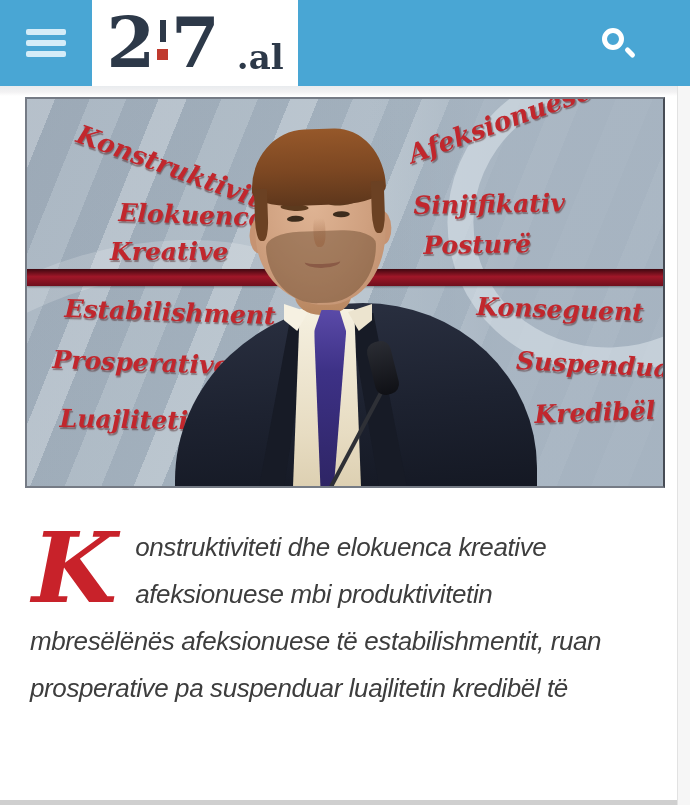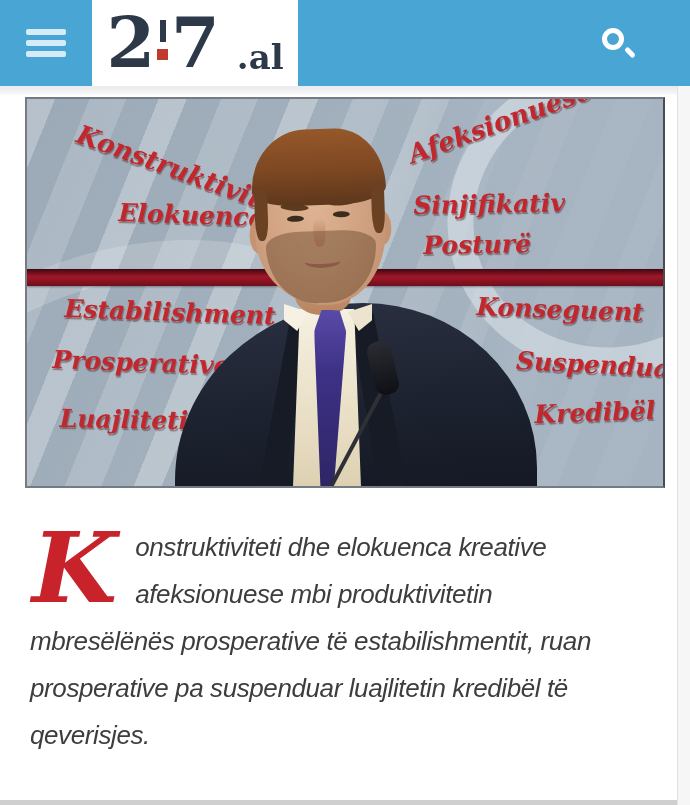--- a/index.html
+++ b/index.html
@@ -246,20 +246,21 @@
 
   <div class="photo">
     <div class="stripes"></div>
     <div class="calm-right"></div>
     <div class="ring"></div>
     <div class="swoosh"></div>
     <div class="red-banner"></div>
 
     <span class="meme-label l0">Konstruktiviteti</span>
     <span class="meme-label l1">Elokuenca</span>
+    <span class="meme-label l2">Kreative</span>
     <span class="meme-label l3">Afeksionuese</span>
     <span class="meme-label l4">Sinjifikativ</span>
     <span class="meme-label l5">Posturë</span>
     <span class="meme-label l6">Estabilishment</span>
     <span class="meme-label l7">Konseguent</span>
     <span class="meme-label l8">Prosperative</span>
     <span class="meme-label l9">Suspenduar</span>
     <span class="meme-label l10">Luajlitetin</span>
     <span class="meme-label l11">Kredibël</span>
 
@@ -293,21 +294,20 @@
   </div>
 
   <div class="article">
     <div class="first-row">
       <div class="dropcap">K</div>
       <div>
         <div class="tline">onstruktiviteti dhe elokuenca kreative</div>
         <div class="tline">afeksionuese mbi produktivitetin</div>
       </div>
     </div>
-    <div class="tline">mbresëlënës prosperative të estabilishmentit, ruan</div>
+    <div class="tline">mbresëlënës afeksionuese të estabilishmentit, ruan</div>
     <div class="tline">prosperative pa suspenduar luajlitetin kredibël të</div>
-    <div class="tline">qeverisjes.</div>
   </div>
 
   <div class="right-strip"></div>
   <div class="bottom-bar"></div>
 
 </div>
 
 </body></html>

